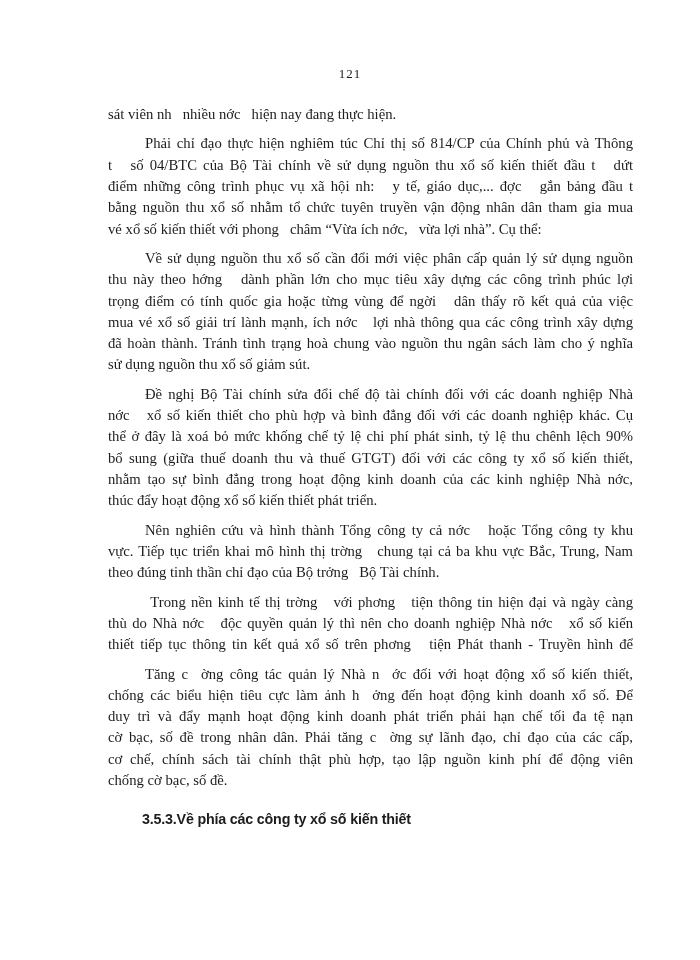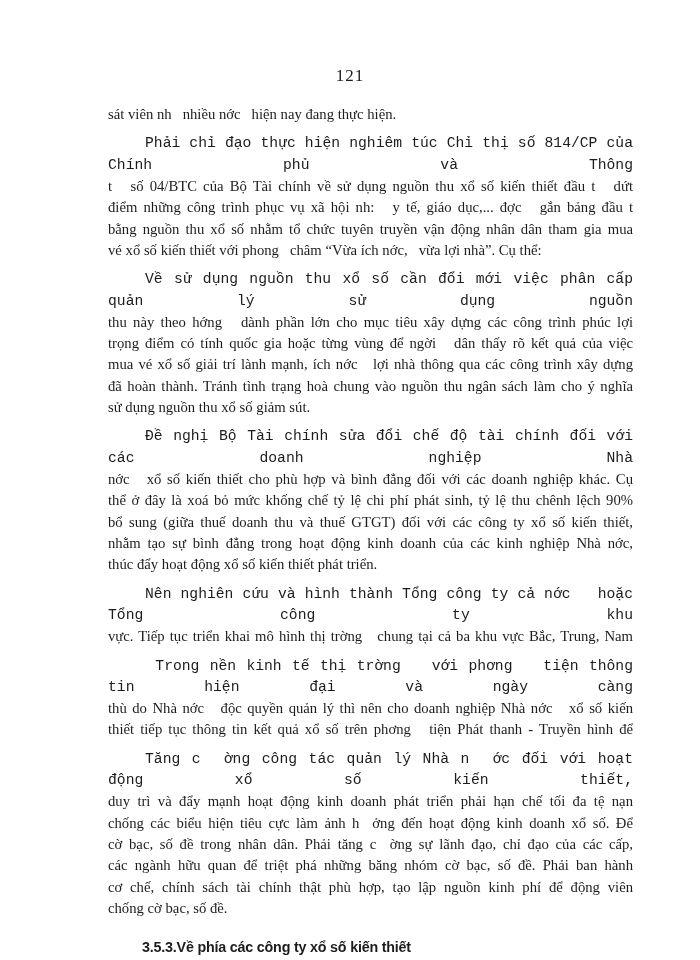--- a/index.html
+++ b/index.html
@@ -11,40 +11,40 @@
     color: #1c1c1c;
     font-family: "Liberation Serif", "DejaVu Serif", serif;
     overflow: hidden;
   }
   .page-number {
     position: absolute;
     top: 66px;
     left: 0;
     right: 0;
     text-align: center;
-    font-size: 17px;
+    font-size: 13px;
     letter-spacing: 1px;
   }
   .doc-body {
     position: absolute;
     top: 96px;
     left: 100px;
     width: 541px;
   }
   .para { margin: 8px; }
   .para.sp { margin-top: 4px; }
   .line {
     font-size: 14.7px;
     line-height: 21.32px;
     white-space: pre-wrap;
     text-align: justify;
     text-align-last: justify;
   }
   .line.noj { text-align: left; text-align-last: left; }
-  .line.ind { text-indent: 37px; font-family: Liberation Mono, monospace; }
+  .line.ind { text-indent: 37px; }
   .heading {
     font-family: "Liberation Sans", "DejaVu Sans", sans-serif;
     font-weight: bold;
     font-size: 14.3px;
     line-height: 21.32px;
     padding-left: 42px;
     letter-spacing: -0.2px;
     white-space: pre-wrap;
   }
   .heading.sp { margin-top: 18px; }
@@ -77,30 +77,30 @@
         <div class="line ind">Đề nghị Bộ Tài chính sửa đổi chế độ tài chính đối với các doanh nghiệp Nhà</div>
         <div class="line">nớc   xổ số kiến thiết cho phù hợp và bình đẳng đối với các doanh nghiệp khác. Cụ</div>
         <div class="line">thể ở đây là xoá bỏ mức khống chế tỷ lệ chi phí phát sinh, tỷ lệ thu chênh lệch 90%</div>
         <div class="line">bổ sung (giữa thuế doanh thu và thuế GTGT) đối với các công ty xổ số kiến thiết,</div>
         <div class="line">nhằm tạo sự bình đẳng trong hoạt động kinh doanh của các kinh nghiệp Nhà nớc,</div>
         <div class="line noj">thúc đẩy hoạt động xổ số kiến thiết phát triển.</div>
       </div>
       <div class="para">
         <div class="line ind">Nên nghiên cứu và hình thành Tổng công ty cả nớc   hoặc Tổng công ty khu</div>
         <div class="line">vực. Tiếp tục triển khai mô hình thị trờng   chung tại cả ba khu vực Bắc, Trung, Nam</div>
+        <div class="line noj">theo đúng tinh thần chỉ đạo của Bộ trởng   Bộ Tài chính.</div>
       </div>
       <div class="para">
         <div class="line ind"> Trong nền kinh tế thị trờng   với phơng   tiện thông tin hiện đại và ngày càng</div>
         <div class="line">thù do Nhà nớc   độc quyền quản lý thì nên cho doanh nghiệp Nhà nớc   xổ số kiến</div>
         <div class="line">thiết tiếp tục thông tin kết quả xổ số trên phơng   tiện Phát thanh - Truyền hình để</div>
       </div>
       <div class="para sp">
         <div class="line ind">Tăng c  ờng công tác quản lý Nhà n  ớc đối với hoạt động xổ số kiến thiết,</div>
+        <div class="line">chống các biểu hiện tiêu cực làm ảnh h  ởng đến hoạt động kinh doanh xổ số. Để</div>
         <div class="line">duy trì và đẩy mạnh hoạt động kinh doanh phát triển phải hạn chế tối đa tệ nạn</div>
-        <div class="line">chống các biểu hiện tiêu cực làm ảnh h  ởng đến hoạt động kinh doanh xổ số. Để</div>
         <div class="line">cờ bạc, số đề trong nhân dân. Phải tăng c  ờng sự lãnh đạo, chỉ đạo của các cấp,</div>
-        <div class="line">các ngành hữu quan để triệt phá những băng nhóm cờ bạc, số đề. Phải ban hành</div>
         <div class="line">cơ chế, chính sách tài chính thật phù hợp, tạo lập nguồn kinh phí để động viên</div>
         <div class="line noj">chống cờ bạc, số đề.</div>
       </div>
       <div class="heading sp">3.5.3.Về phía các công ty xổ số kiến thiết</div>
     </div>
 </div>
 
 </body></html>

